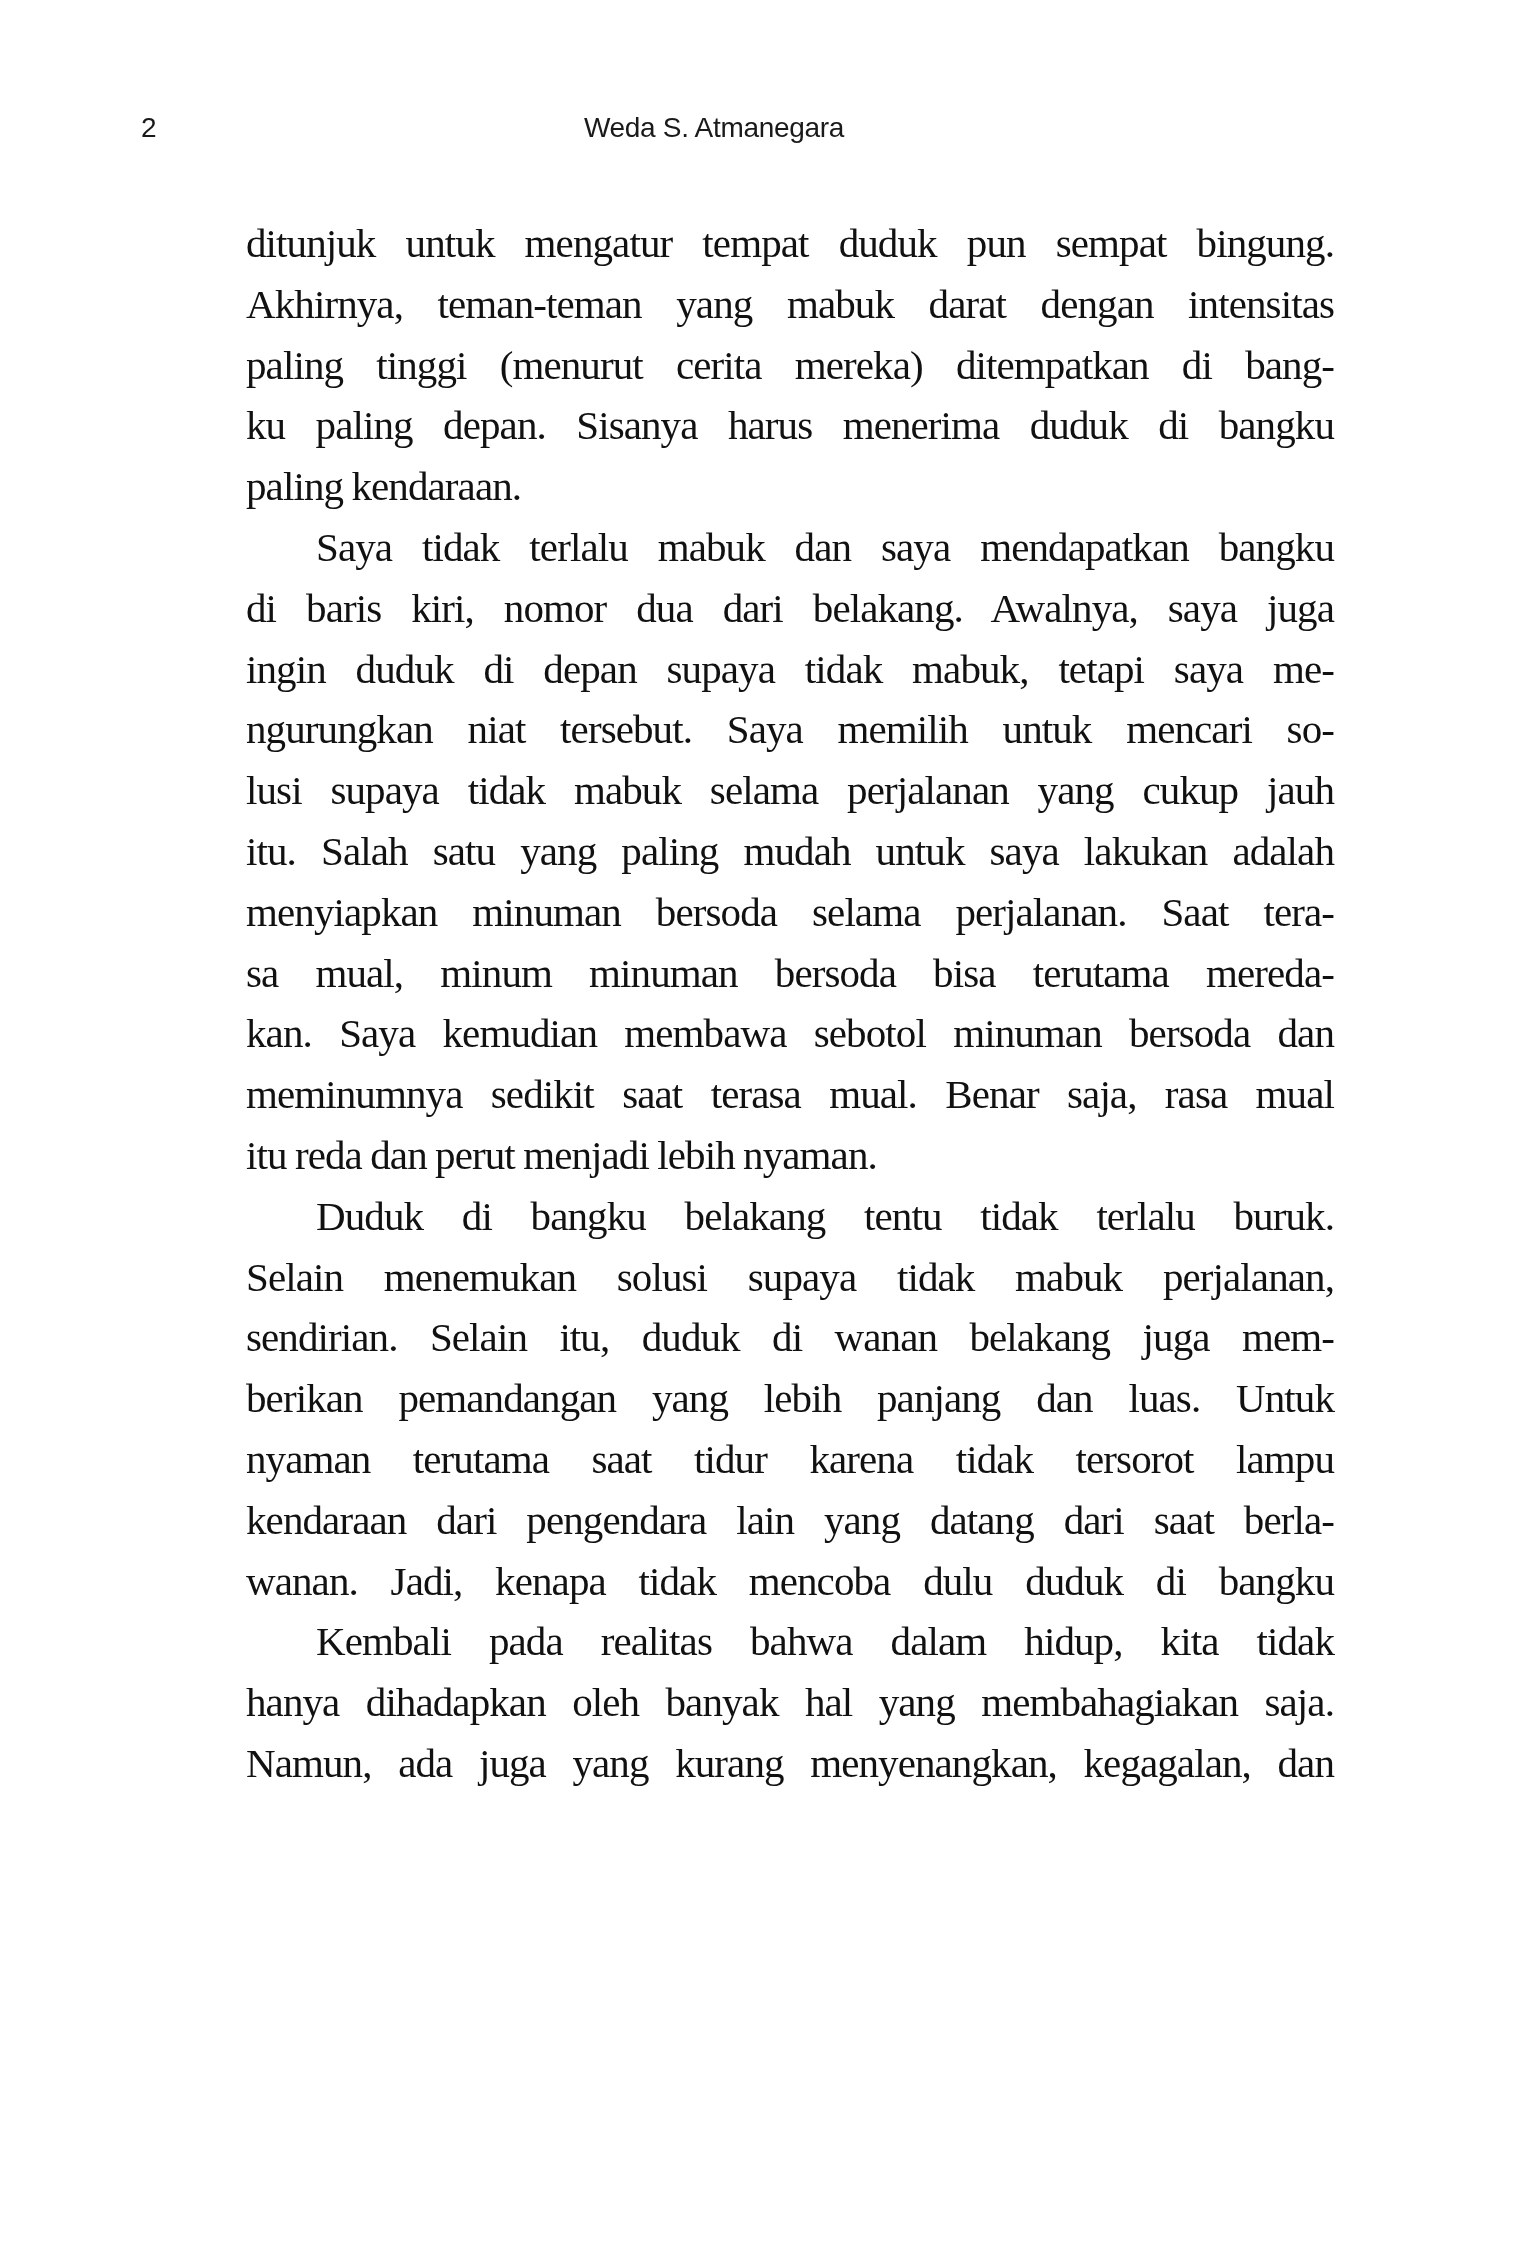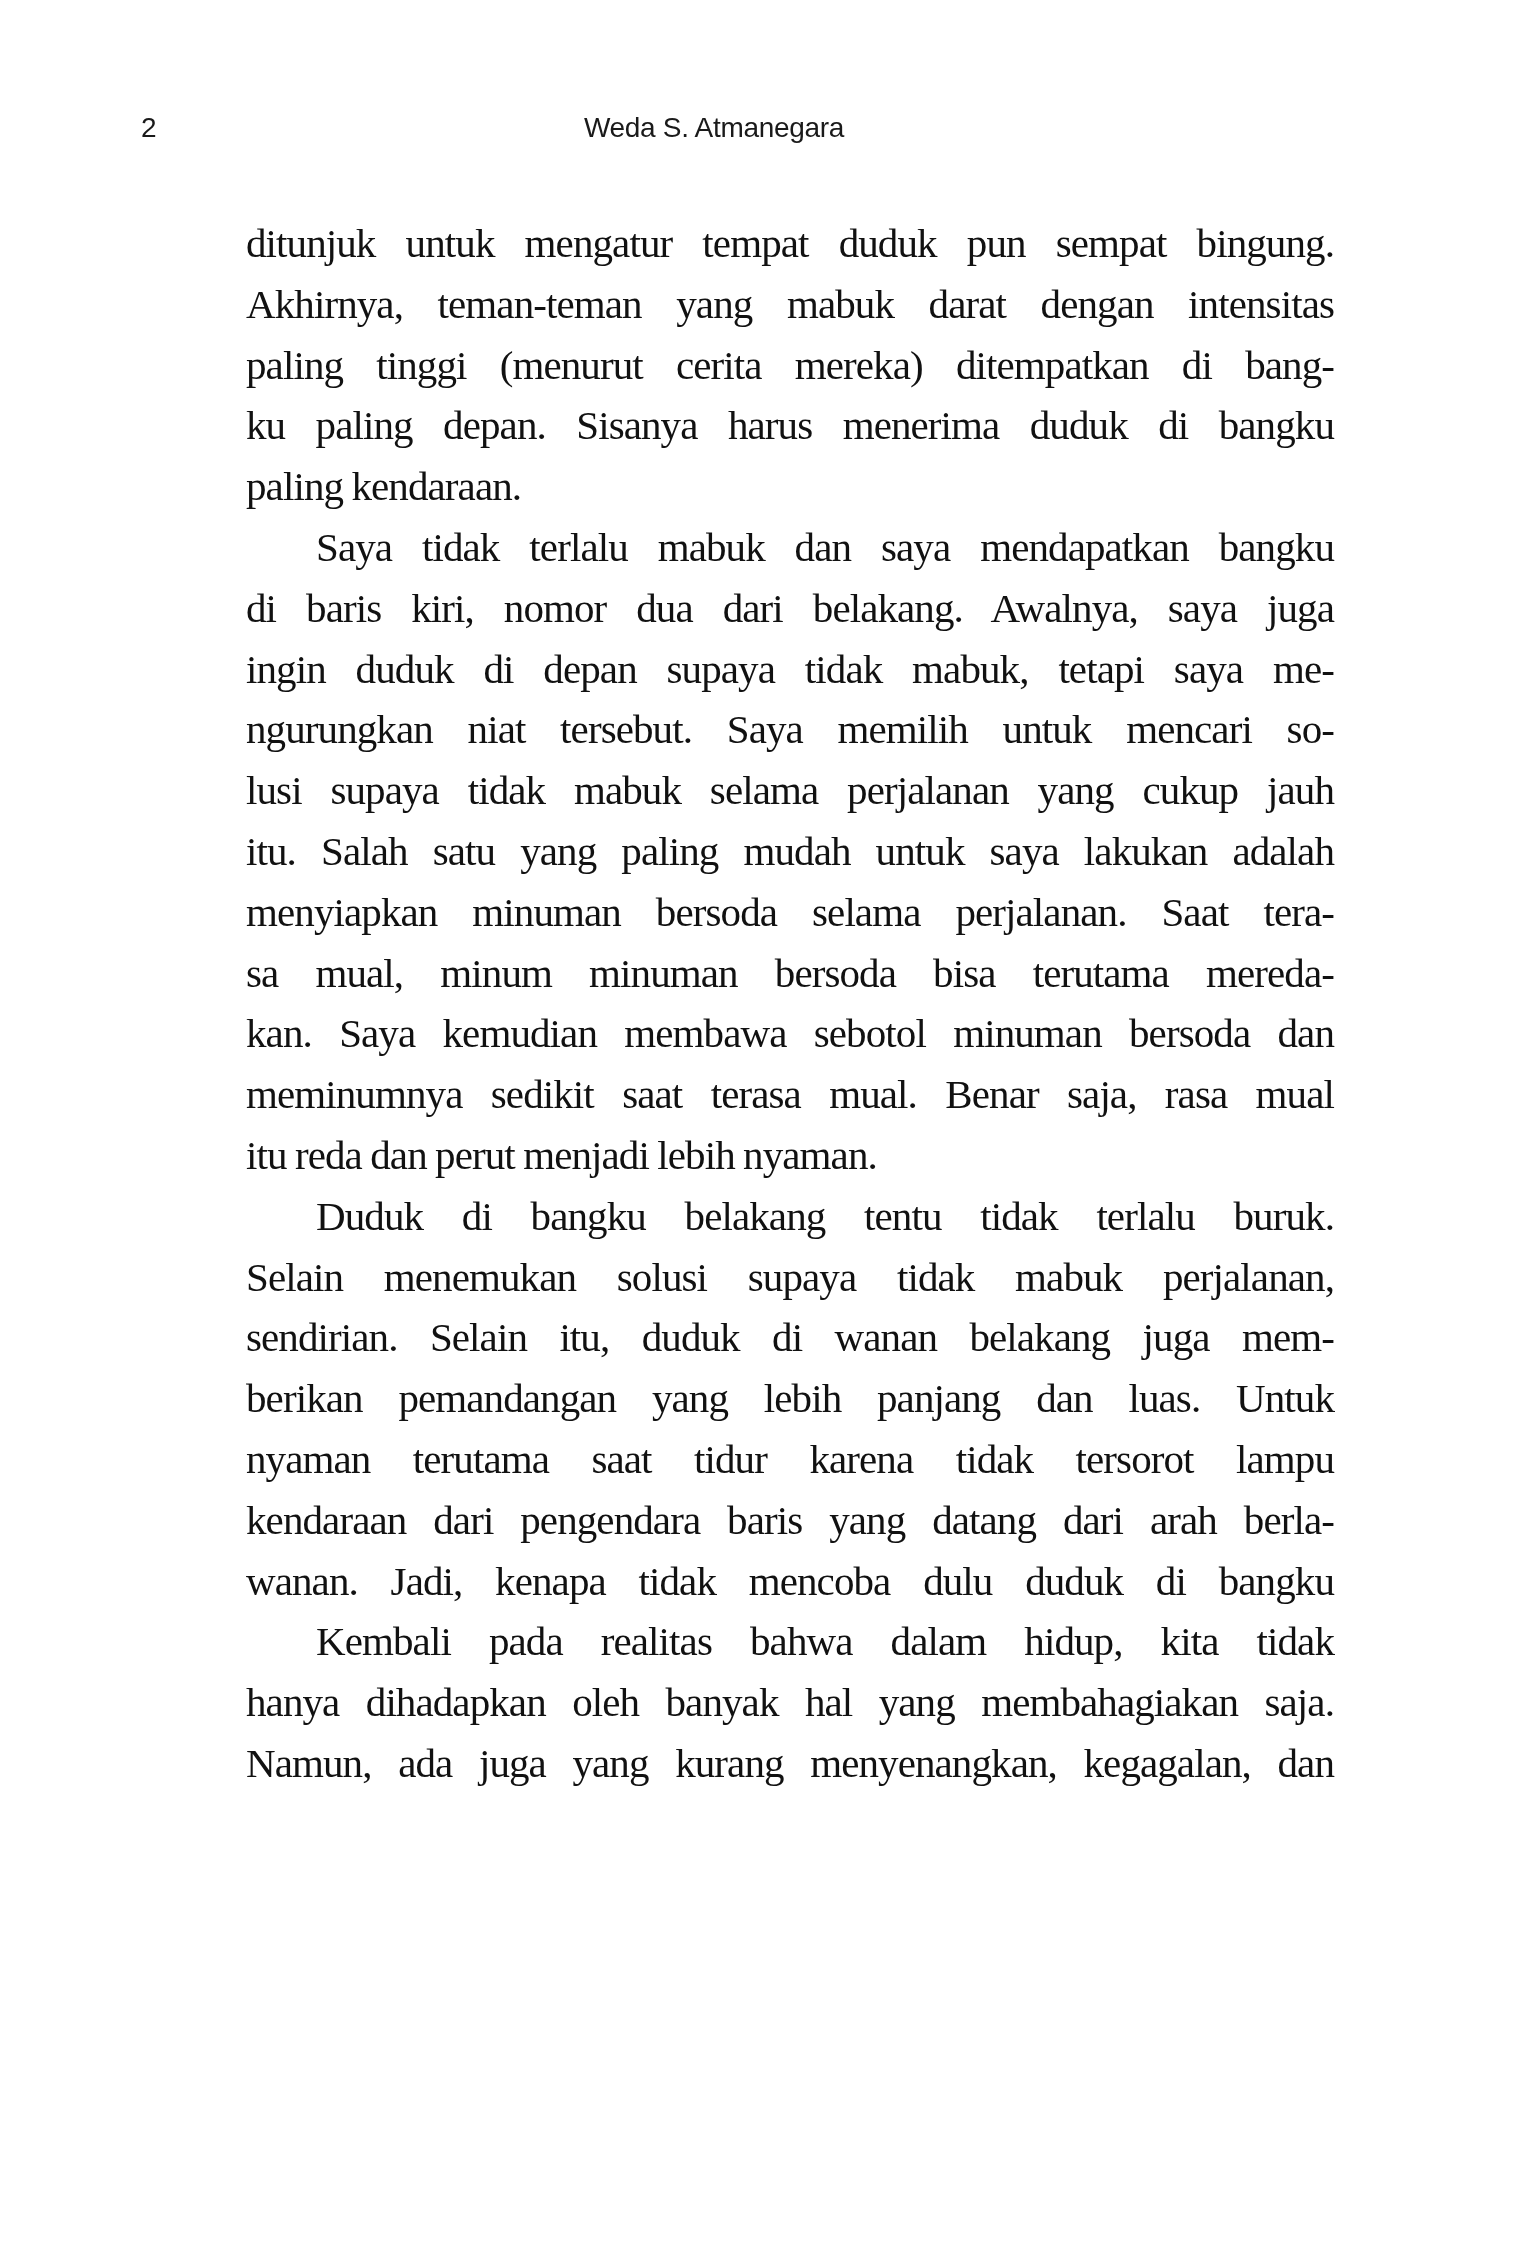--- a/index.html
+++ b/index.html
@@ -47,21 +47,21 @@
     <span class="line">meminumnya sedikit saat terasa mual. Benar saja, rasa mual</span>
     <span class="line last">itu reda dan perut menjadi lebih nyaman.</span>
   </div>
 
   <div class="para">
     <span class="line indent">Duduk di bangku belakang tentu tidak terlalu buruk.</span>
     <span class="line">Selain menemukan solusi supaya tidak mabuk perjalanan,</span>
     <span class="line">sendirian. Selain itu, duduk di wanan belakang juga mem-</span>
     <span class="line">berikan pemandangan yang lebih panjang dan luas. Untuk</span>
     <span class="line">nyaman terutama saat tidur karena tidak tersorot lampu</span>
-    <span class="line">kendaraan dari pengendara baris yang datang dari arah berla-</span>
+    <span class="line">kendaraan dari pengendara lain yang datang dari saat berla-</span>
     <span class="line">wanan. Jadi, kenapa tidak mencoba dulu duduk di bangku</span>
   </div>
 
   <div class="para">
     <span class="line indent">Kembali pada realitas bahwa dalam hidup, kita tidak</span>
     <span class="line">hanya dihadapkan oleh banyak hal yang membahagiakan saja.</span>
     <span class="line">Namun, ada juga yang kurang menyenangkan, kegagalan, dan</span>
   </div>
 </div>
 

